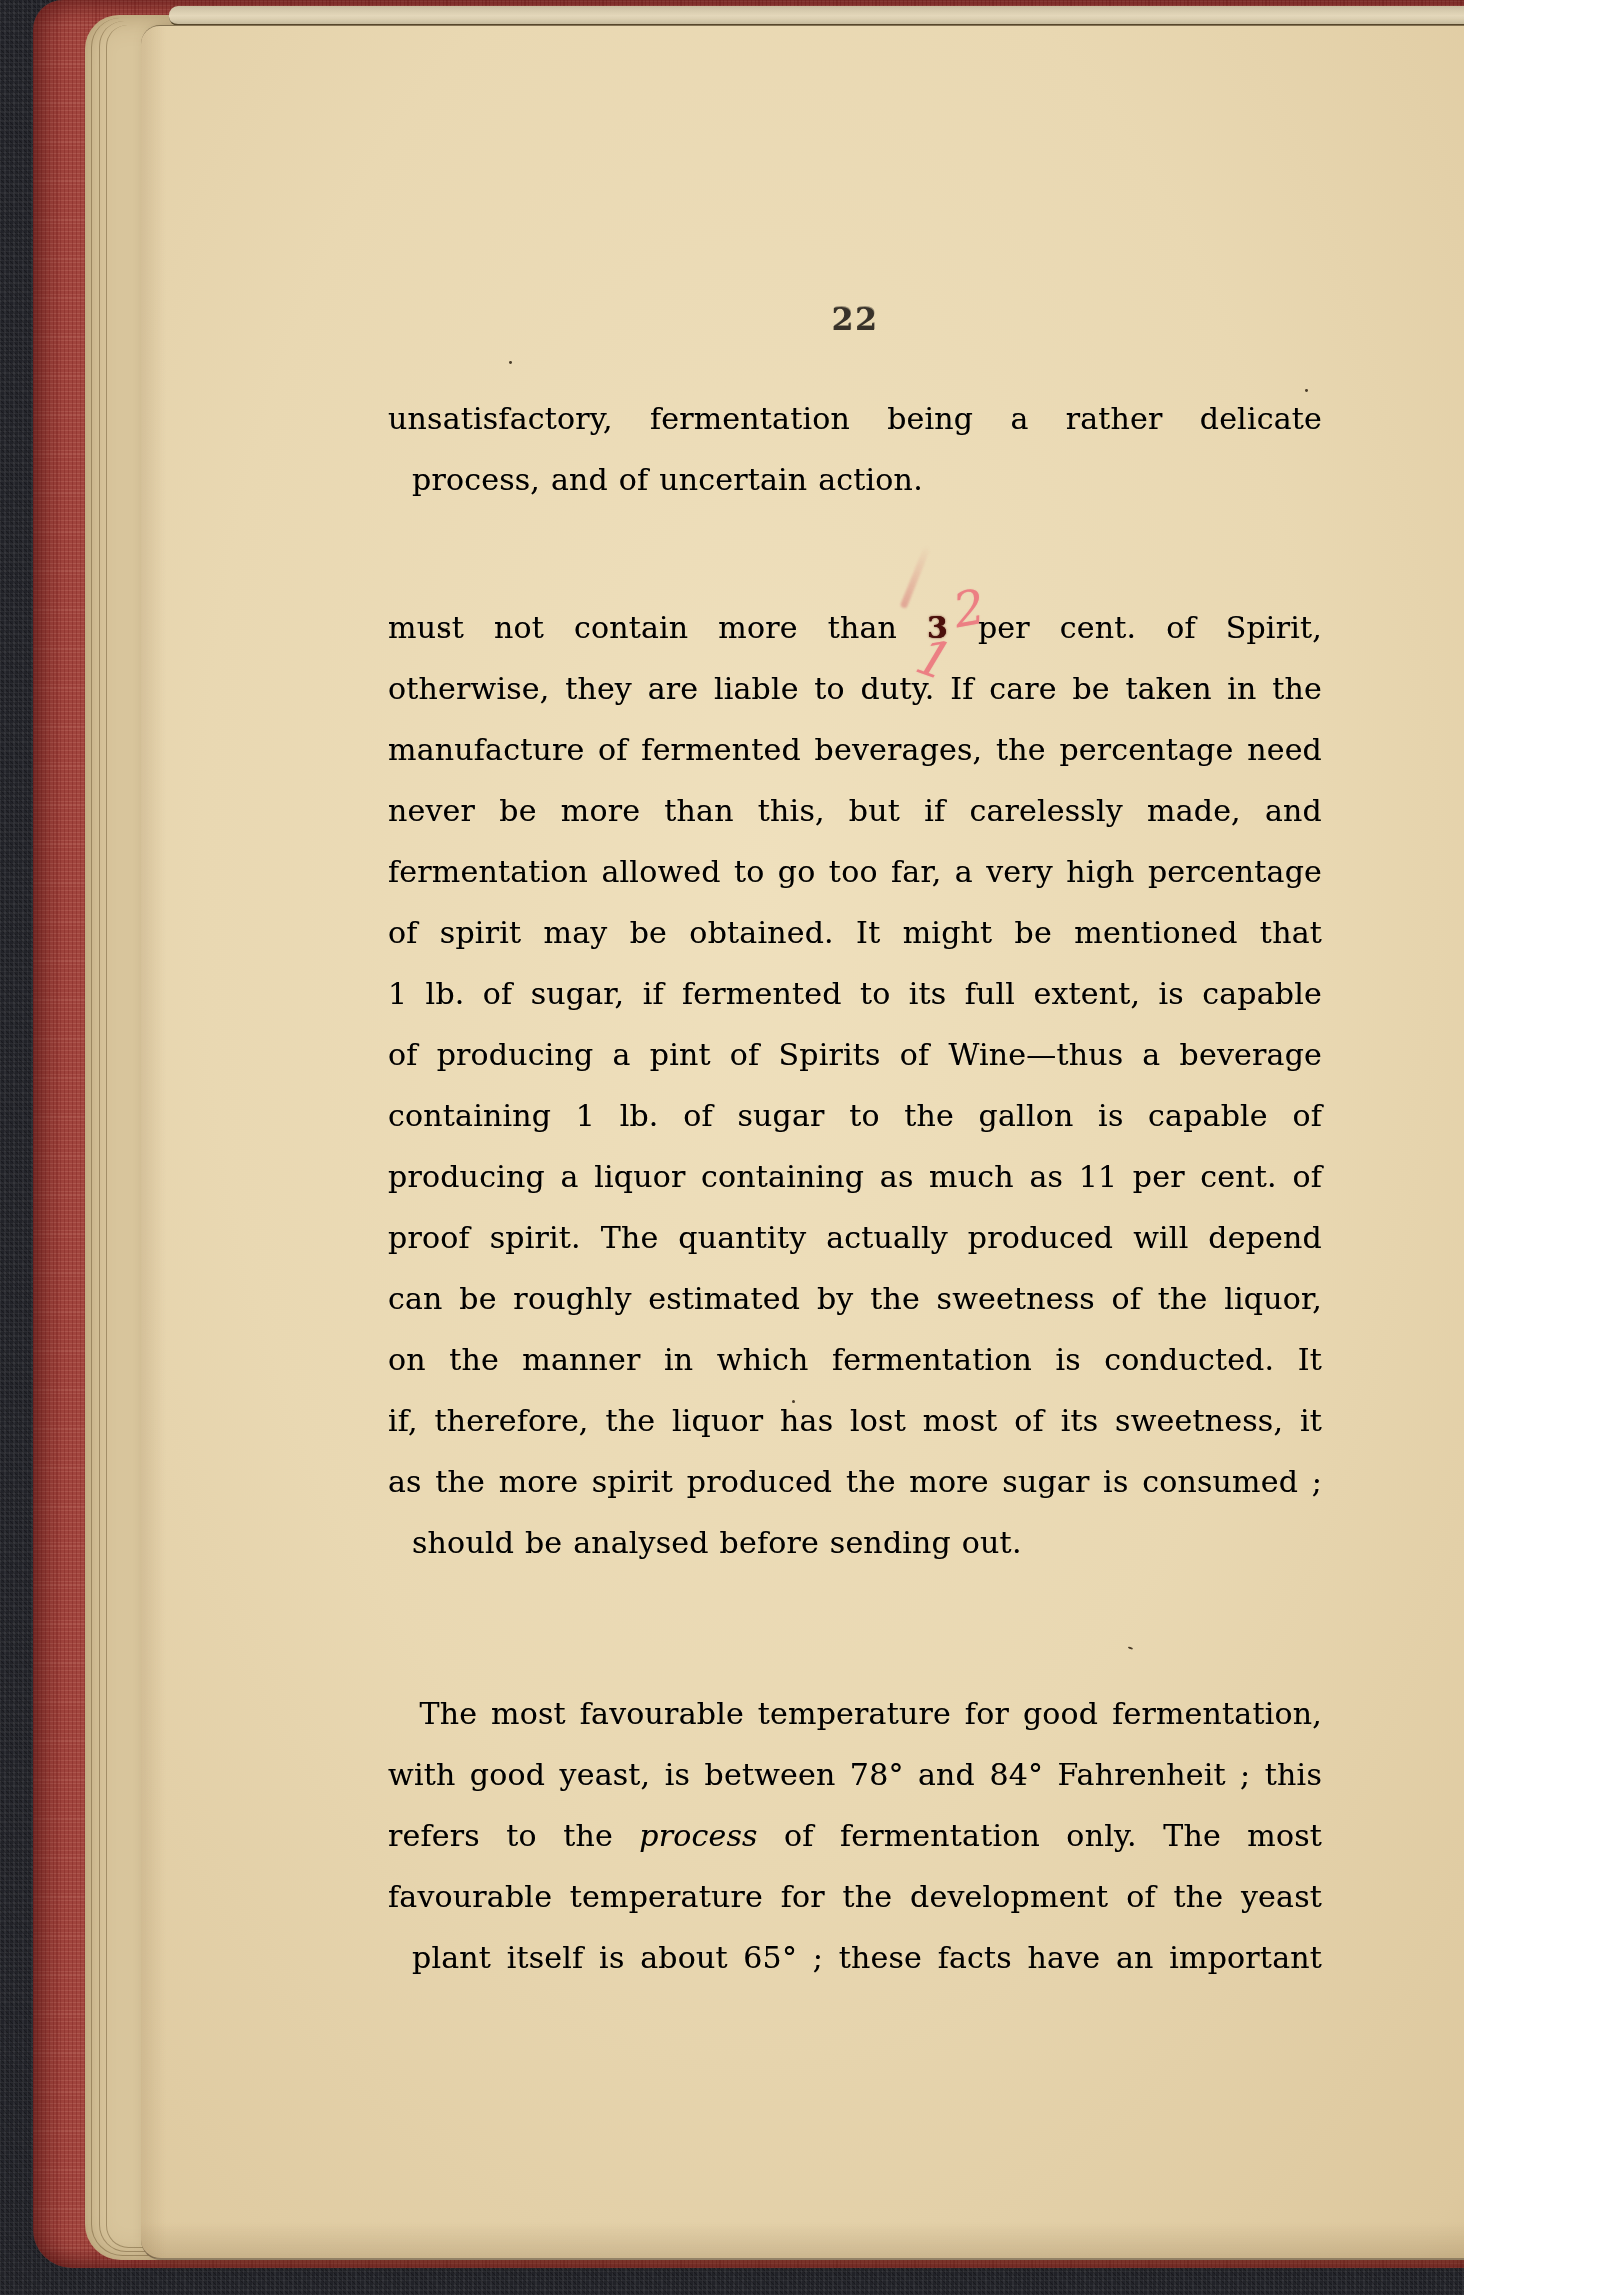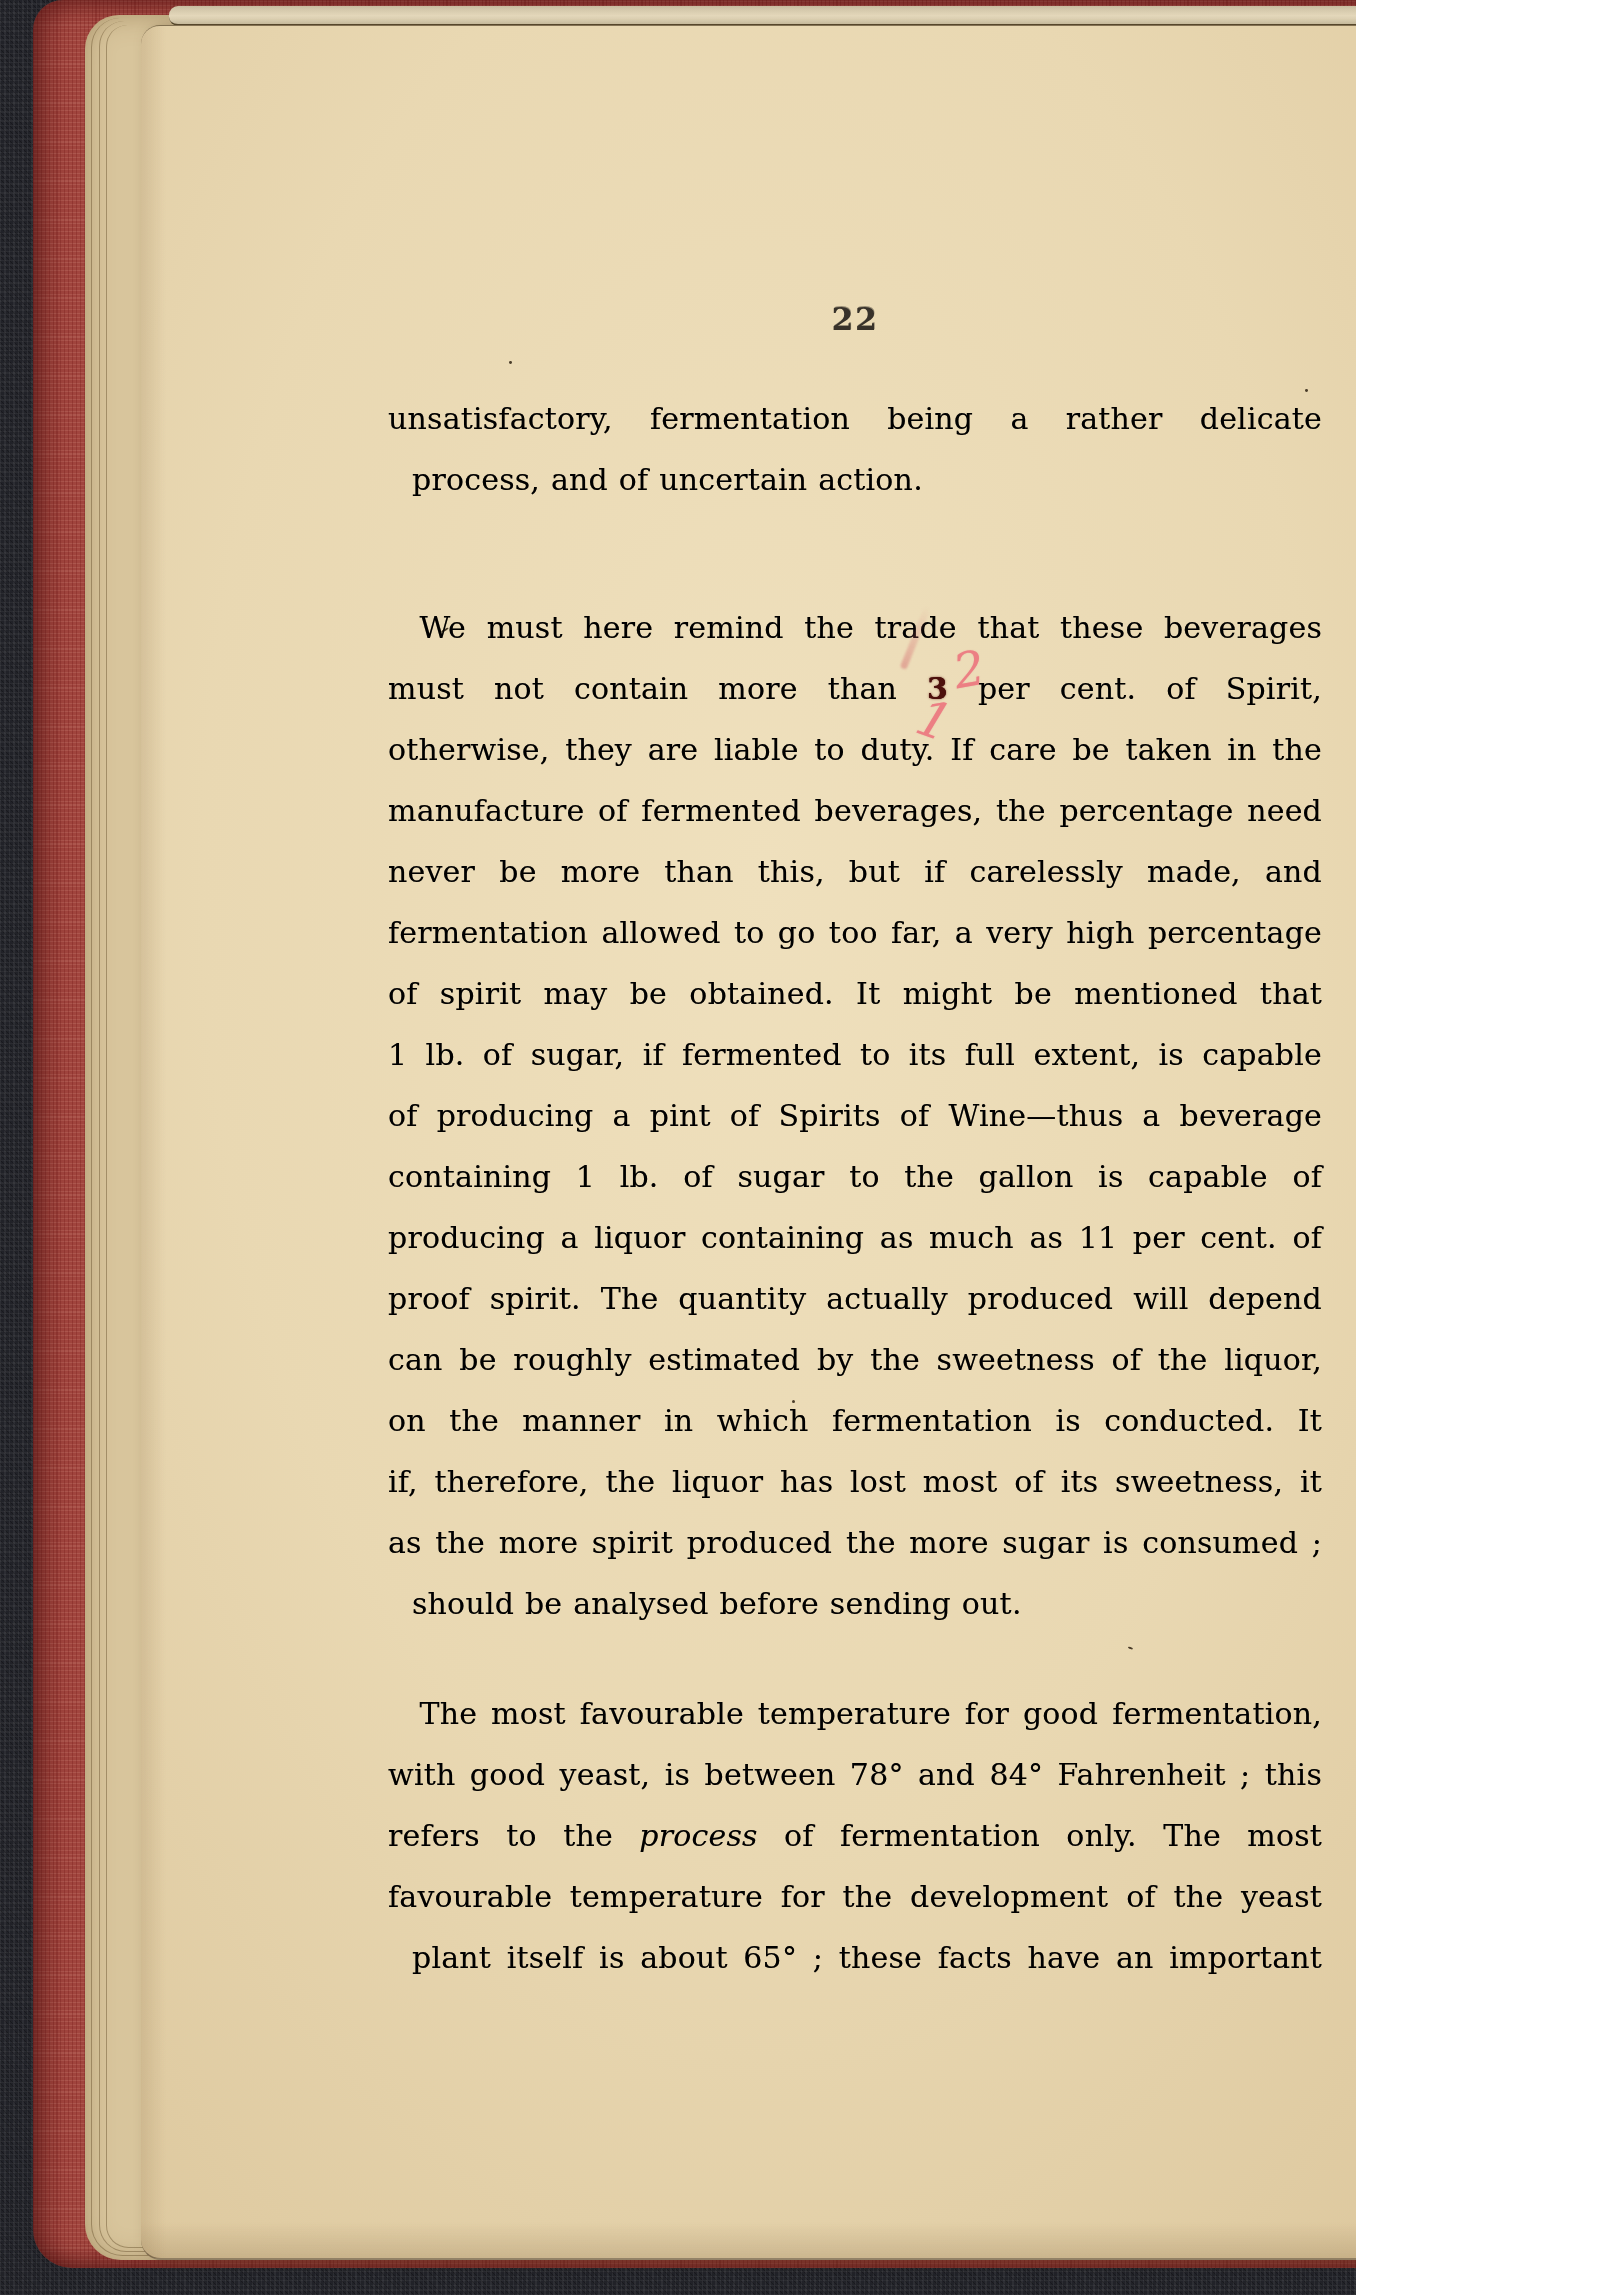--- a/index.html
+++ b/index.html
@@ -1,21 +1,21 @@
 <!DOCTYPE html>
 <html style="font-size:9px"><head>
 <meta charset="utf-8">
 <style>
   html,body{margin:0;padding:0;}
   body{
     width:1620px;height:2295px;overflow:hidden;
     font-family:"DejaVu Serif", serif;
   }
   .scene{
-    position:relative;width:1356px;height:2295px;overflow:hidden;
+    position:relative;width:1464px;height:2295px;overflow:hidden;
     background-color:#212228;
     background-image:
       repeating-linear-gradient(90deg, rgba(255,255,255,.055) 0 1.1px, transparent 1.1px 4.5px),
       repeating-linear-gradient(0deg, rgba(255,255,255,.045) 0 1.1px, transparent 1.1px 4.5px),
       repeating-linear-gradient(45deg, rgba(0,0,0,.25) 0 0.6px, transparent 0.6px 3.4px);
   }
   .red-cover{
     position:absolute;left:33px;top:0;width:1450px;height:2268px;
     border-radius:30px 14.6px 19px 39px;
     background-color:#a1453e;
@@ -137,21 +137,20 @@
     <div class="speck" style="left:987px;top:1621px;width:4.5px;height:1.7px;transform:rotate(20deg);"></div>
 
     <div class="pagenum">22</div>
 
     <div class="para" style="top:362px;">
       <div class="line"><span>unsatisfactory, fermentation being a rather delicate</span></div>
       <div class="line last"><span>process, and of uncertain action.</span></div>
     </div>
 
     <div class="para" style="top:571px;">
-      <div class="line indent"><span>We must here remind the trade that these beverages</span></div>
       <div class="line"><span>must not contain more than</span> <span class="ann"><span class="printed">3</span><span class="hw hw2">2</span><span class="hw hw1">1</span><span class="streak"></span></span> <span>per cent. of Spirit,</span></div>
       <div class="line"><span>otherwise, they are liable to duty. If care be taken in the</span></div>
       <div class="line"><span>manufacture of fermented beverages, the percentage need</span></div>
       <div class="line"><span>never be more than this, but if carelessly made, and</span></div>
       <div class="line"><span>fermentation allowed to go too far, a very high percentage</span></div>
       <div class="line"><span>of spirit may be obtained. It might be mentioned that</span></div>
       <div class="line"><span>1 lb. of sugar, if fermented to its full extent, is capable</span></div>
       <div class="line"><span>of producing a pint of Spirits of Wine—thus a beverage</span></div>
       <div class="line"><span>containing 1 lb. of sugar to the gallon is capable of</span></div>
       <div class="line"><span>producing a liquor containing as much as 11 per cent. of</span></div>

